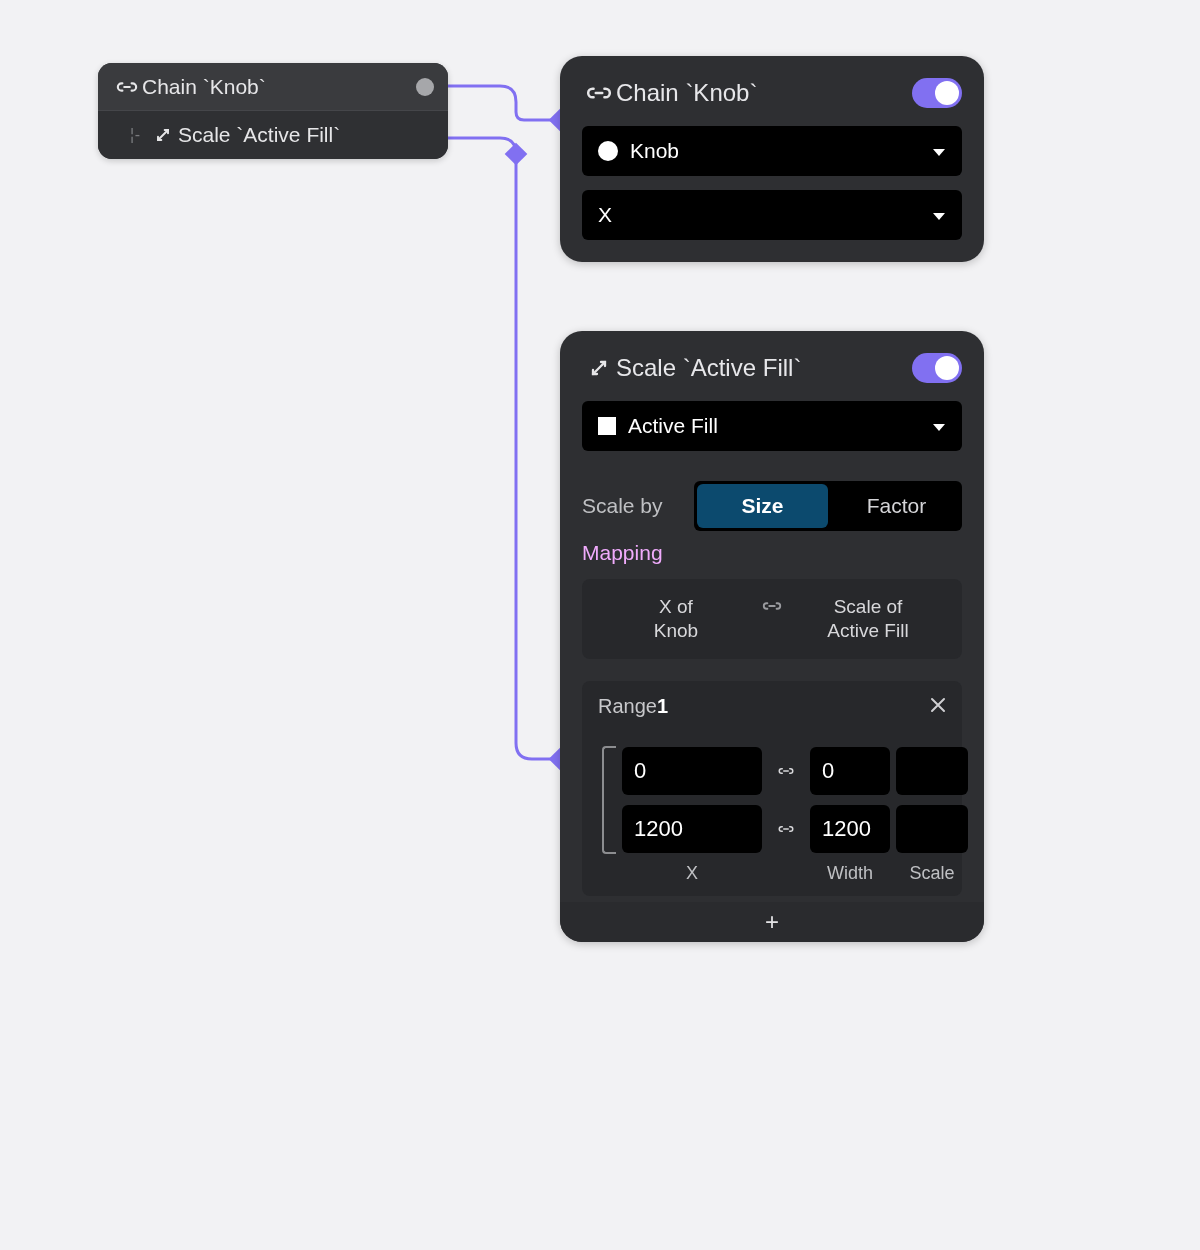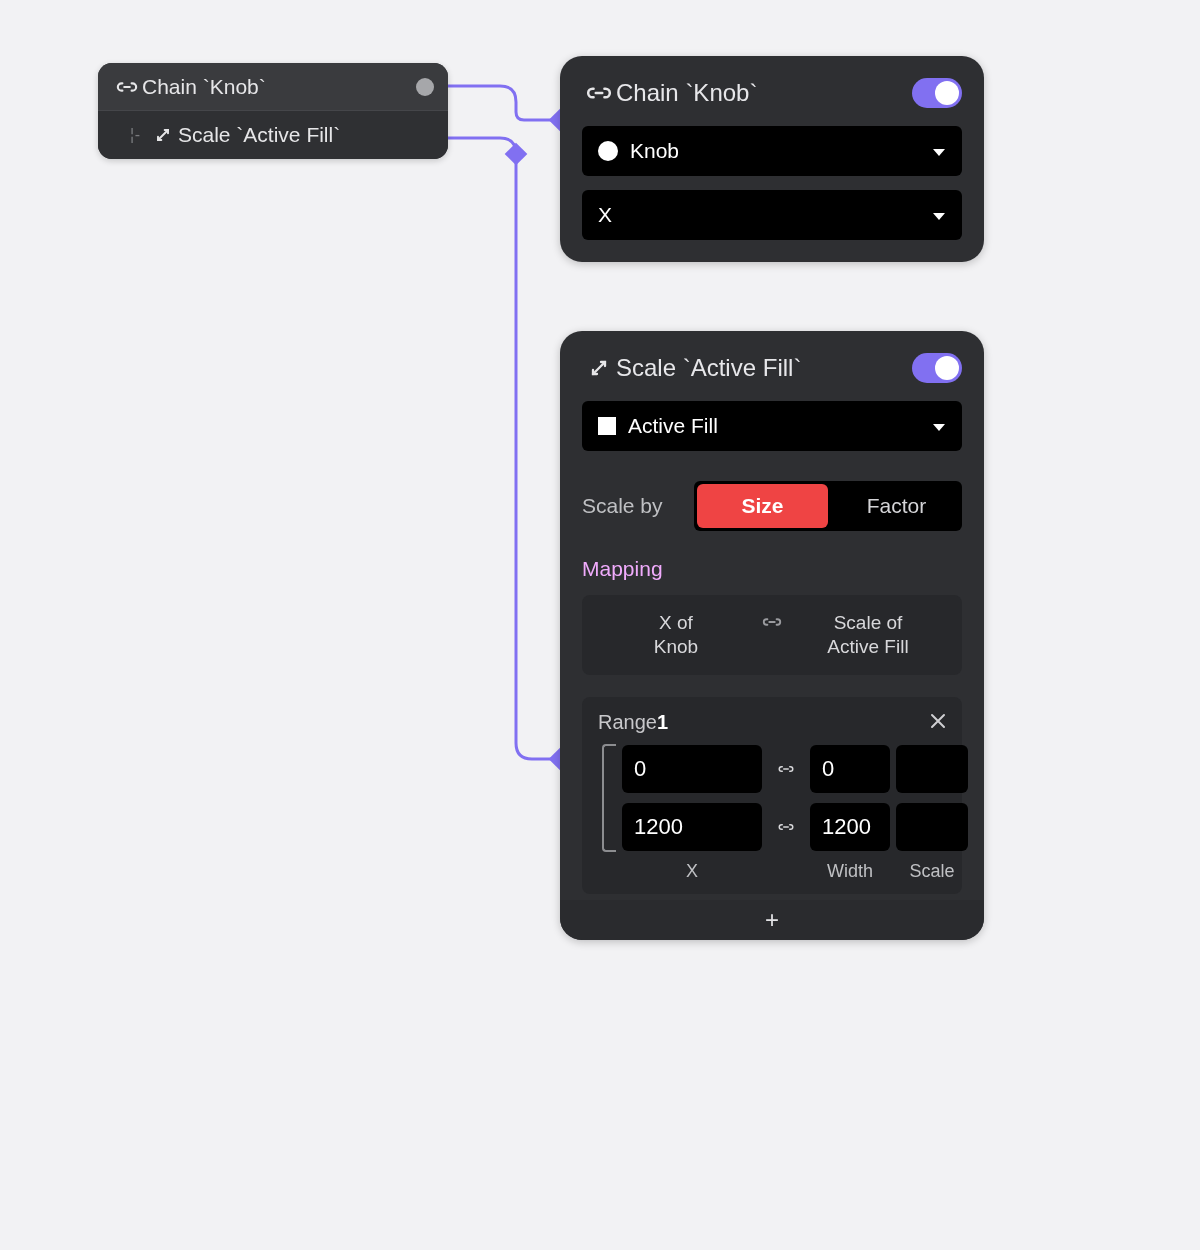--- a/index.html
+++ b/index.html
@@ -83,32 +83,32 @@
   }
   .dd-shape-circle {
     width: 20px; height: 20px; border-radius: 50%;
     background: #fff; margin-right: 12px; flex:none;
   }
   .dd-shape-square {
     width: 18px; height: 18px; background: #fff; margin-right: 12px; flex:none;
   }
 
   
-  .field-row { display: flex; align-items: center; margin-bottom: 26px; }
+  .field-row { display: flex; align-items: center; margin-bottom: 10px; }
   .field-label { color: #bfc0c3; font-size: 21px; width: 112px; }
   .segmented {
     flex: 1; height: 50px; display: flex;
     background: #000; border-radius: 6px; overflow: hidden;
   }
   .seg-opt {
     flex: 1; display:flex; align-items:center; justify-content:center;
     font-size: 21px; color: #d4d4d7;
   }
   .seg-opt.active {
-    background: #ef4444; color: #fff; font-weight: 600;
+    background: #0c4a6e; color: #fff; font-weight: 600;
     border-radius: 6px;
     margin: 3px;
   }
 
   .section-label {
     color: #f0abfc; font-size: 21px; margin-bottom: 14px;
   }
 
   .mapping-block {
     background: #27282b; border-radius: 8px;
@@ -117,21 +117,21 @@
   }
   .map-side { flex:1; text-align:center; color:#d8d8db; font-size:19px; line-height:1.25; }
   .map-mid  { width:40px; display:flex; align-items:center; justify-content:center; color:#9a9b9f; }
 
   
   .range-block {
     background: #27282b; border-radius: 8px;
     padding: 14px 16px 10px;
     margin-bottom: 6px;
   }
-  .range-head { display:flex; align-items:center; margin-bottom: 10px; }
+  .range-head { display:flex; align-items:center; margin-bottom: 28px; }
   .range-title { color:#c8c8cb; font-size:20px; }
   .range-title .bold { color:#fff; font-weight:600; }
   .range-close { margin-left:auto; color:#bfbfc2; font-size:20px; }
 
   .range-grid {
     display:grid;
     grid-template-columns: 18px 140px 36px 80px 72px;
     grid-template-rows: 50px 50px 24px;
     column-gap: 6px; row-gap: 8px;
     align-items:center;

